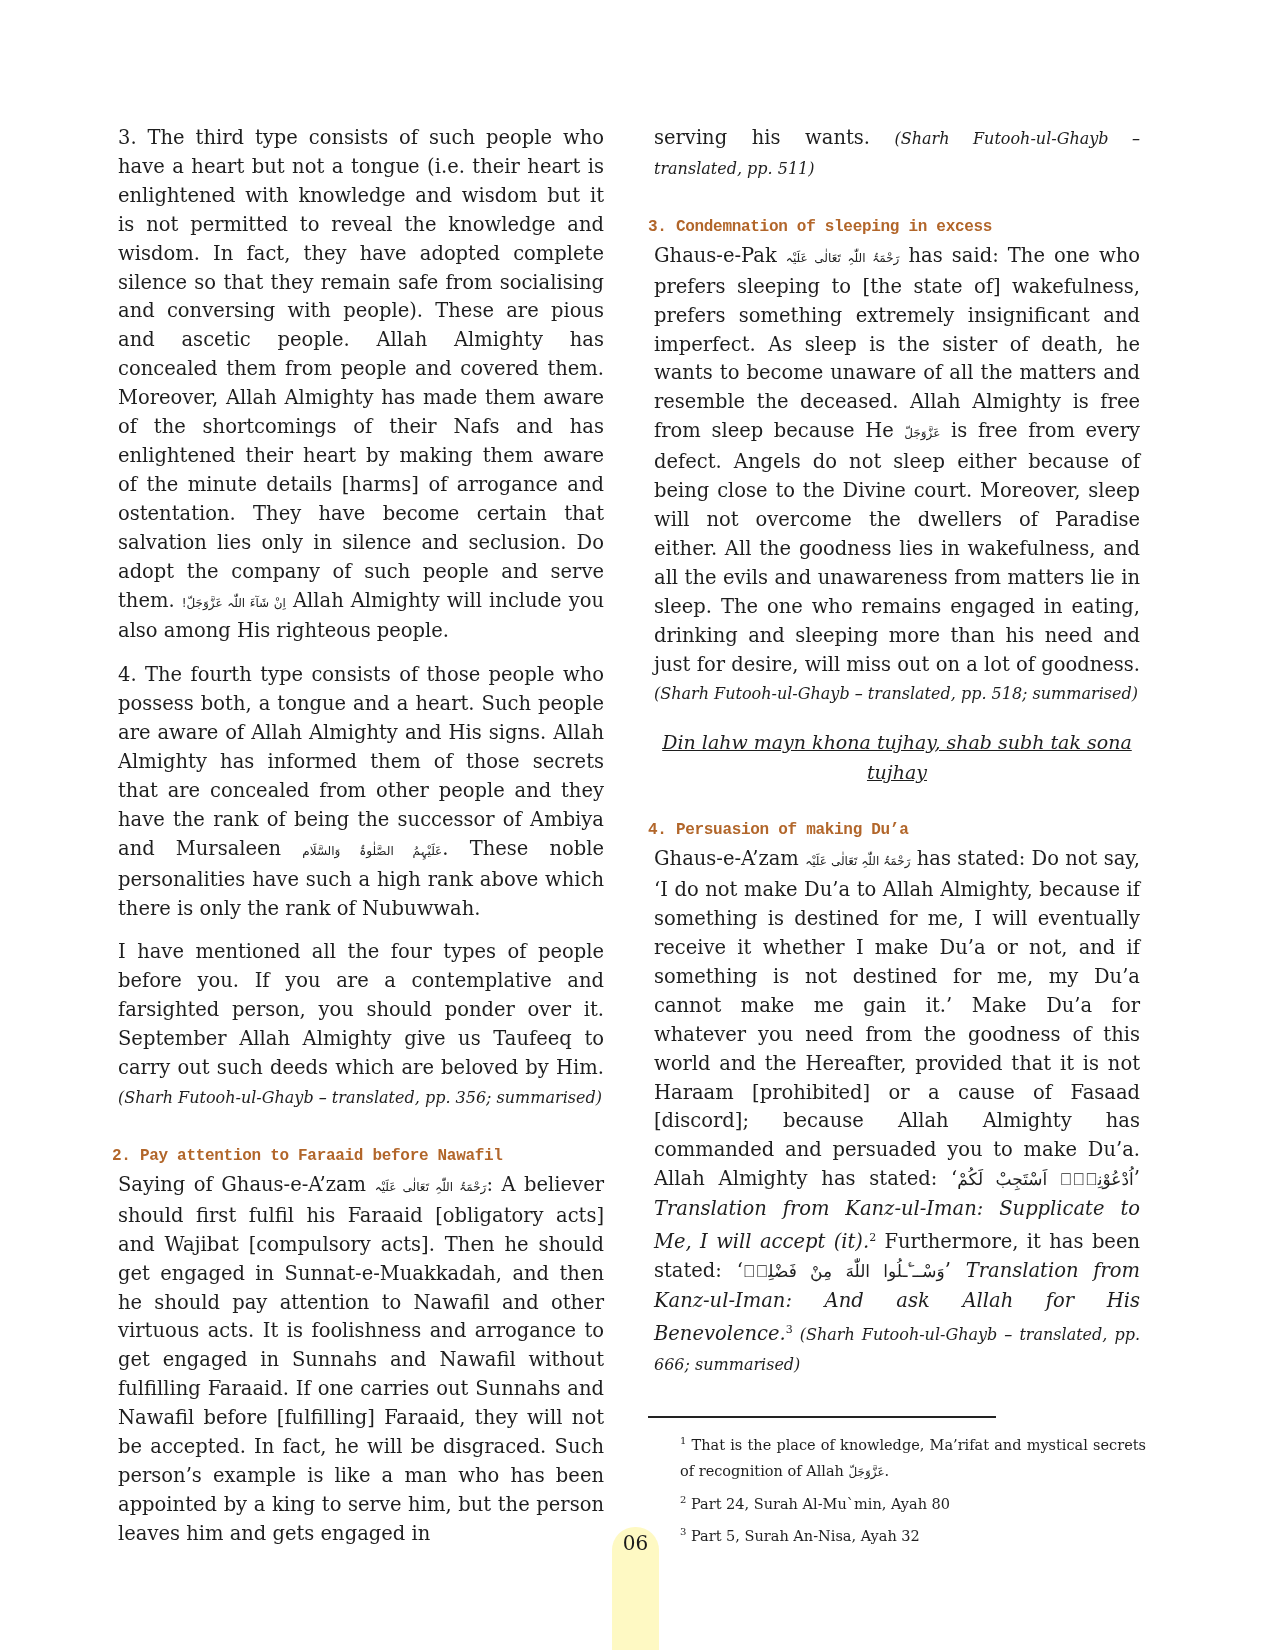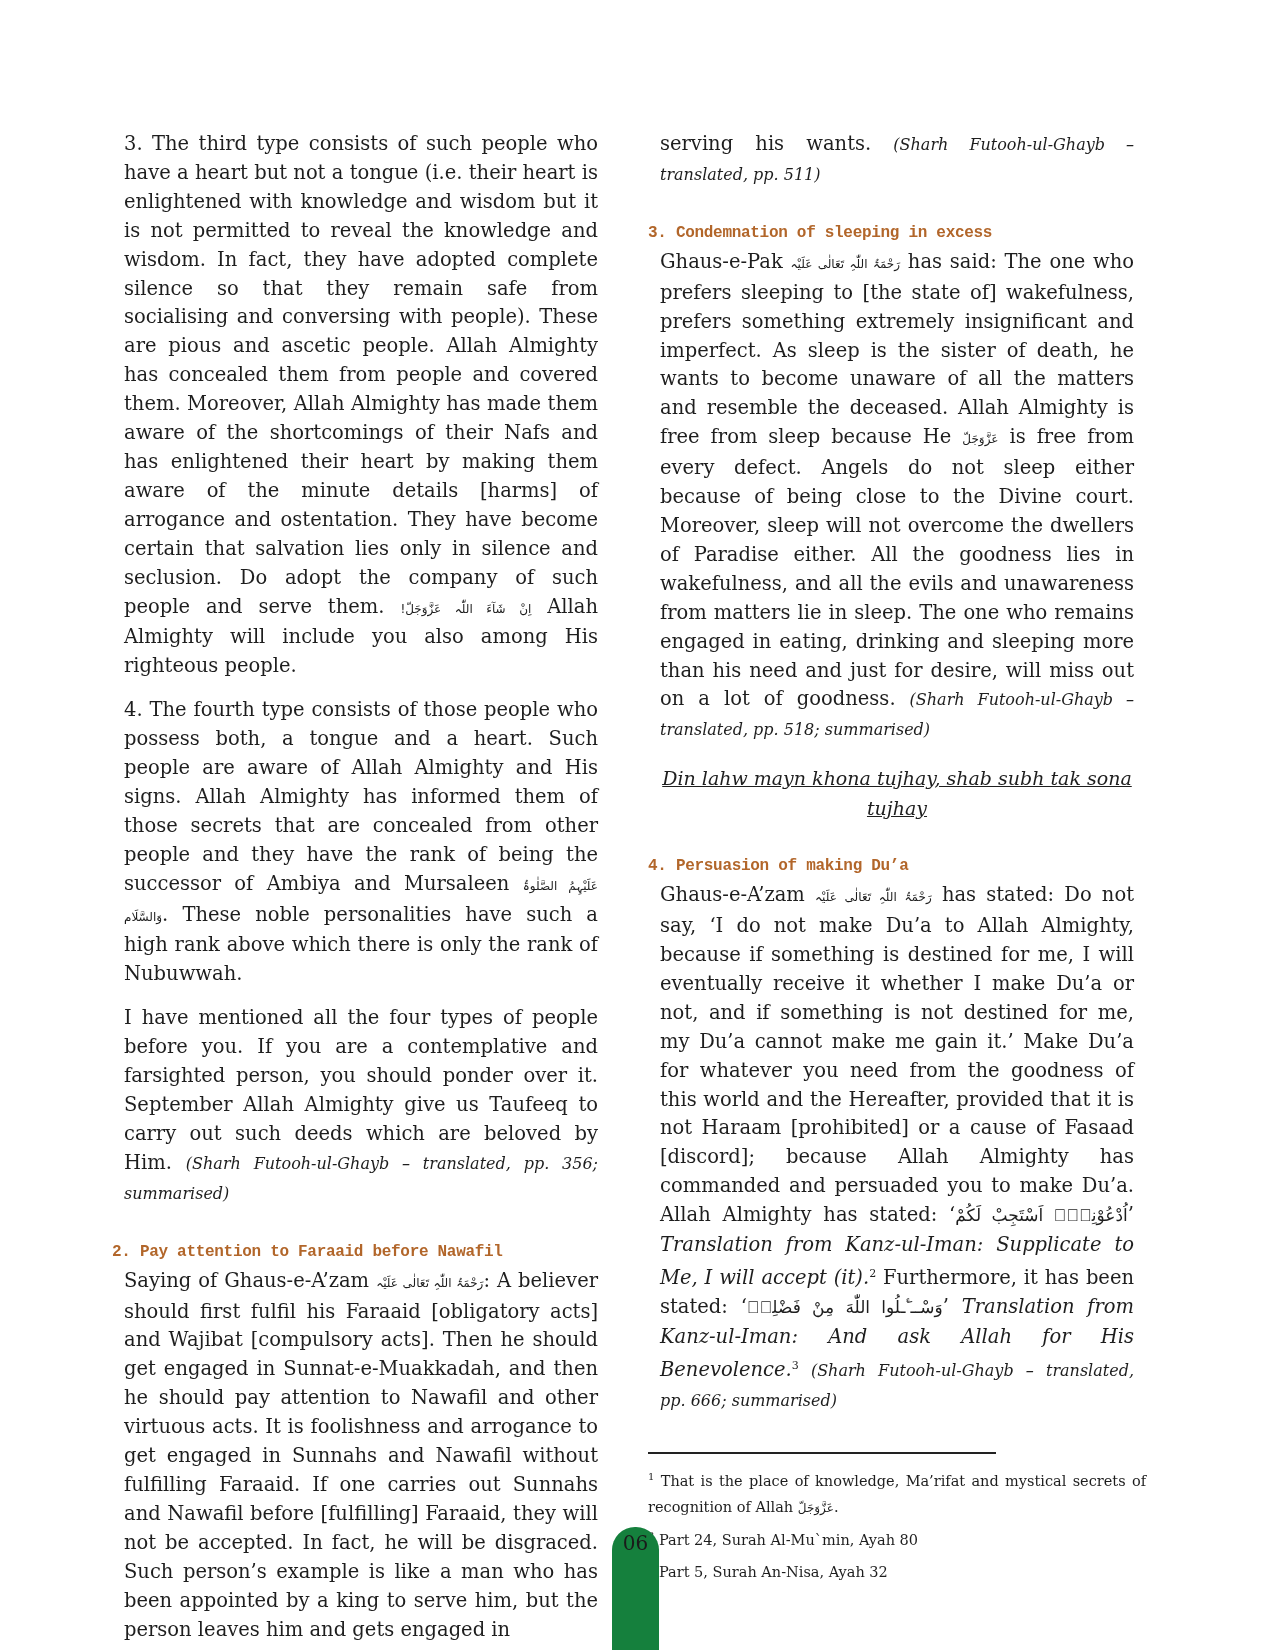--- a/index.html
+++ b/index.html
@@ -2,37 +2,37 @@
 <html><head>
 <meta charset="utf-8">
 <style>
   html, body { margin: 0; padding: 0; background: #ffffff; }
   body { width: 1275px; height: 1650px; position: relative; overflow: hidden;
          font-family: "DejaVu Serif", "Liberation Serif", serif; color: #1e1e1e; }
   .page { position: absolute; left: 0; top: 0; width: 1275px; height: 1650px; }
   .col { position: absolute; top: 118px; width: 498px; }
   .col.left { left: 112px; }
   .col.right { left: 648px; }
-  p { margin: 12px; font-size: 19.5px; line-height: 28.9px; text-align: justify; hyphens: none; }
+  p { margin: 6px; font-size: 19.5px; line-height: 28.9px; text-align: justify; hyphens: none; }
   p + p { margin-top: 15px; }
   .cite { font-style: italic; font-size: 16px; }
   .ar { font-family: "DejaVu Sans", sans-serif; font-size: 12px; direction: rtl; unicode-bidi: isolate; }
   .ar-lg { font-family: Liberation Sans, sans-serif; font-size: 17px; direction: rtl; unicode-bidi: isolate; }
   h2 { margin: 28px 0 0 0; font-family: Liberation Mono, monospace; font-weight: bold;
        font-size: 16px; line-height: 30px; color: #b2662a; letter-spacing: -0.3px; }
   h2 + p { margin-top: 0; }
   .poem { margin-top: 18px; text-align: center; font-style: italic; font-size: 19px; line-height: 30px; }
   .poem div { text-align: center; text-decoration: underline; }
   .fn-rule { margin-top: 36px; width: 348px; height: 0; border-top: 2px solid #222; }
-  .fn { margin-top: 10px; font-size: 14.5px; line-height: 26px; }
+  .fn { margin-top: 10px; font-size: 14.5px; line-height: 26px; margin-left: 32px; }
   .fn p { font-size: 14.5px; line-height: 26px; margin: 0 0 2px 0; text-align: justify; }
   .fn sup { font-size: 10px; vertical-align: 6px; }
   sup.ref { font-size: 11px; vertical-align: 7px; }
   .pg-tab { position: absolute; left: 612px; top: 1527px; width: 47px; height: 123px;
-            background: #15803d; border-radius: 23px 23px 0 0; }
+            background: #fef9c3; border-radius: 23px 23px 0 0; }
   .pg-num { position: absolute; left: 0; width: 47px; top: 4px; text-align: center;
             font-size: 20px; color: #1a1a1a; font-family: "DejaVu Serif", "Liberation Serif", serif; }
 </style>
 </head>
 <body>
 
 <div class="page">
 
   <div class="col left">
     <p><span>3. The third type consists of such people who have a heart but not a tongue (i.e. their heart is enlightened with knowledge and wisdom but it is not permitted to reveal the knowledge and wisdom. In fact, they have adopted complete silence so that they remain safe from socialising and conversing with people). These are pious and ascetic people. Allah Almighty has concealed them from people and covered them. Moreover, Allah Almighty has made them aware of the shortcomings of their Nafs and has enlightened their heart by making them aware of the minute details [harms] of arrogance and ostentation. They have become certain that salvation lies only in silence and seclusion. Do adopt the company of such people and serve them. </span><span class="ar">اِنْ شَآءَ اللّٰہ عَزَّوَجَلّ!</span><span> Allah Almighty will include you also among His righteous people.</span></p>

